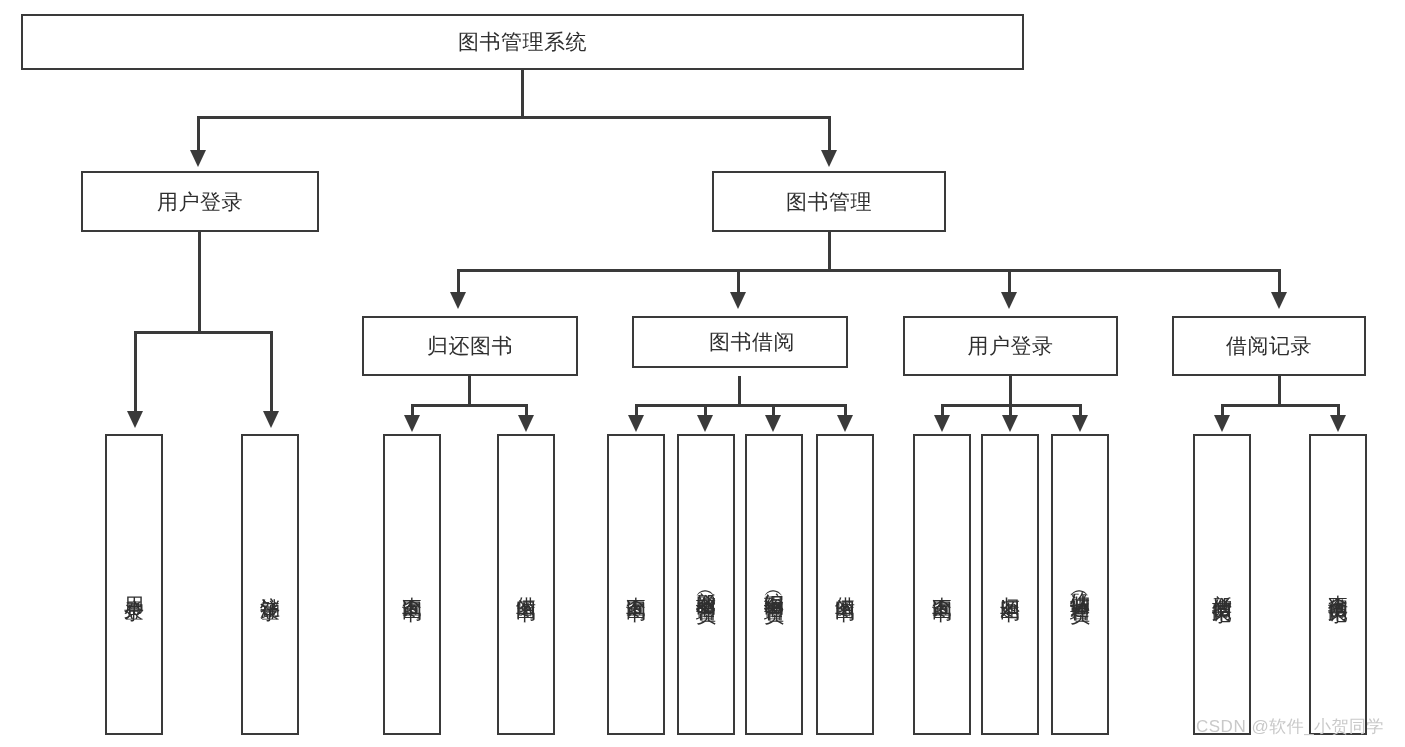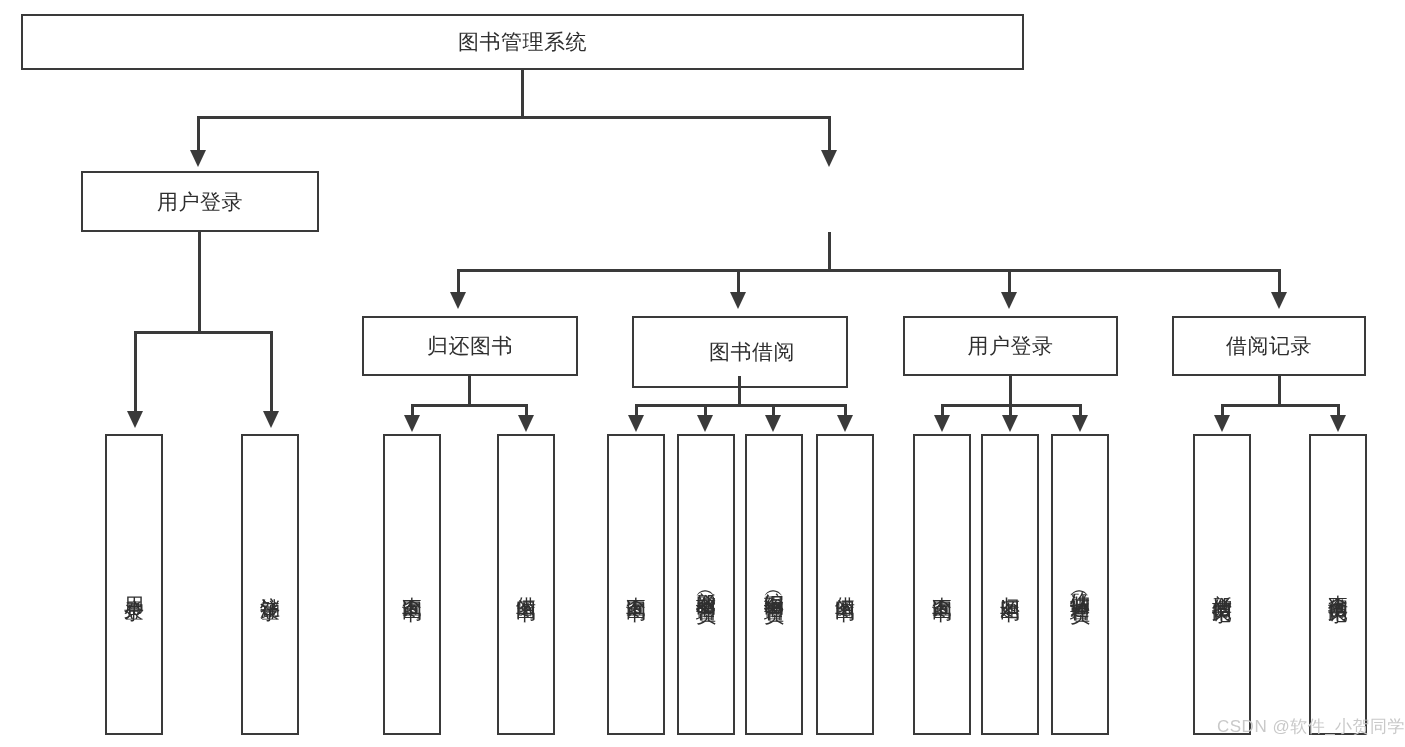--- a/index.html
+++ b/index.html
@@ -85,20 +85,23 @@
   <div class="line horz" style="left:197px; top:116px; width:634px; height:3px;"></div>
 
   <div class="line vert" style="left:197px; top:116px; width:3px; height:38px;"></div>
   <div class="arrow" style="left:190px; top:150px;"></div>
   <div class="line vert" style="left:828px; top:116px; width:3px; height:38px;"></div>
   <div class="arrow" style="left:821px; top:150px;"></div>
 
   <div class="node h" style="left:81px; top:171px; width:238px; height:61px;">
     <span>用户登录</span>
   </div>
+  <div class="node h" style="left:712px; top:171px; width:234px; height:61px;">
+    <span>图书管理</span>
+  </div>
 
   <div class="line vert" style="left:198px; top:232px; width:3px; height:101px;"></div>
   <div class="line horz" style="left:134px; top:331px; width:139px; height:3px;"></div>
   <div class="line vert" style="left:134px; top:331px; width:3px; height:84px;"></div>
   <div class="arrow" style="left:127px; top:411px;"></div>
   <div class="line vert" style="left:270px; top:331px; width:3px; height:84px;"></div>
   <div class="arrow" style="left:263px; top:411px;"></div>
 
   <div class="line vert" style="left:828px; top:232px; width:3px; height:39px;"></div>
   <div class="line horz" style="left:457px; top:269px; width:824px; height:3px;"></div>
@@ -108,21 +111,21 @@
   <div class="line vert" style="left:737px; top:269px; width:3px; height:27px;"></div>
   <div class="arrow" style="left:730px; top:292px;"></div>
   <div class="line vert" style="left:1008px; top:269px; width:3px; height:27px;"></div>
   <div class="arrow" style="left:1001px; top:292px;"></div>
   <div class="line vert" style="left:1278px; top:269px; width:3px; height:27px;"></div>
   <div class="arrow" style="left:1271px; top:292px;"></div>
 
   <div class="node h" style="left:362px; top:316px; width:216px; height:60px;">
     <span>归还图书</span>
   </div>
-  <div class="node h" style="left:632px; top:316px; width:216px; height:72px;padding-left:24px;">
+  <div class="node h" style="left:632px; top:316px; width:216px; height:52px;padding-left:24px;">
     <span>图书借阅</span>
   </div>
   <div class="node h" style="left:903px; top:316px; width:215px; height:60px;">
     <span>用户登录</span>
   </div>
   <div class="node h" style="left:1172px; top:316px; width:194px; height:60px;">
     <span>借阅记录</span>
   </div>
 
   <div class="line vert" style="left:468px; top:376px; width:3px; height:31px;"></div>
@@ -196,15 +199,15 @@
     <span class="vtxt">确认归还（管理员）</span>
   </div>
 
   <div class="node v" style="left:1193px; top:434px; width:58px; height:301px;">
     <span class="vtxt">新增借阅记录</span>
   </div>
   <div class="node v" style="left:1309px; top:434px; width:58px; height:301px;">
     <span class="vtxt">查询借阅记录</span>
   </div>
 
-  <div class="watermark" style="left:1196px; top:715px;padding-left:21px;">CSDN @软件_小贺同学</div>
+  <div class="watermark" style="left:1196px; top:715px;">CSDN @软件_小贺同学</div>
 
 </div>
 
 </body></html>

